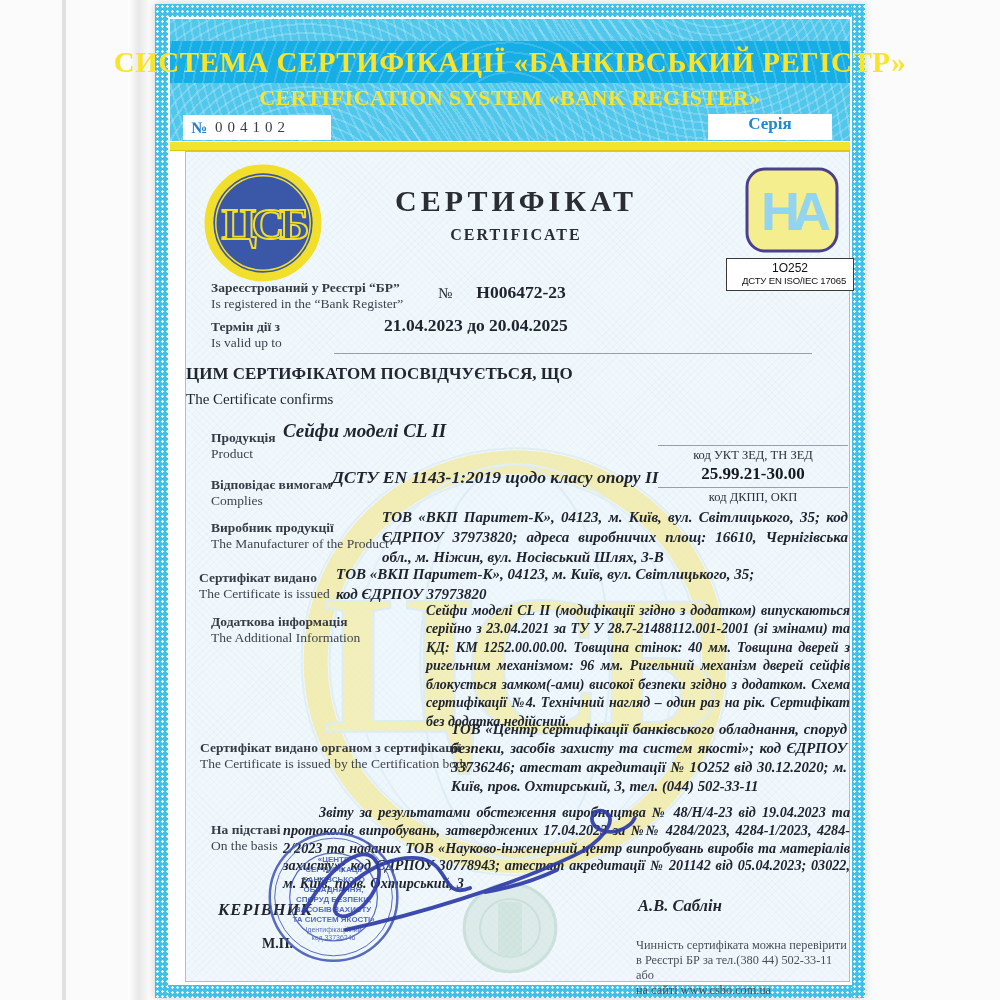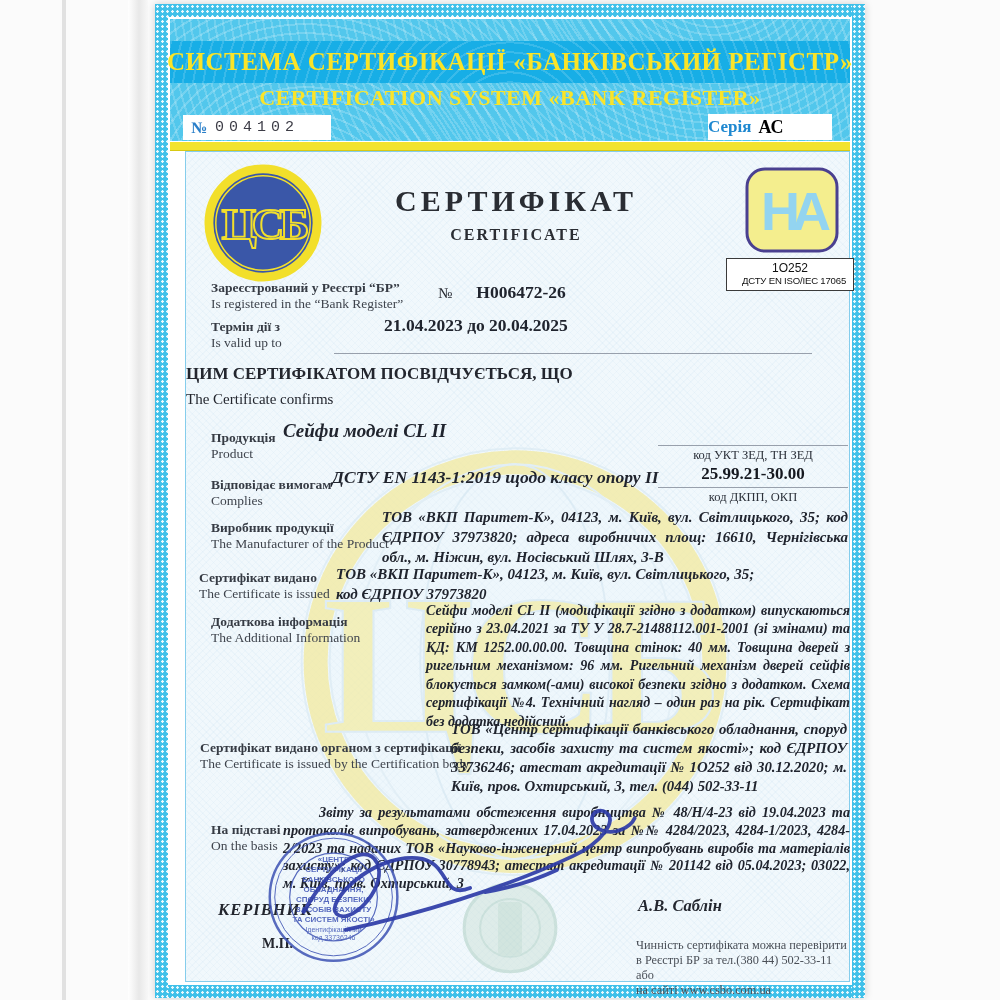--- a/index.html
+++ b/index.html
@@ -19,29 +19,29 @@
   .b-left{left:0;top:0;bottom:0;width:13px;}
   .b-right{right:0;top:0;bottom:0;width:13px;}
   
   .header{position:absolute;left:15px;right:15px;top:15px;height:122px;background:#52c7ec;
      background-image:
        repeating-radial-gradient(circle at 20% 160%,rgba(255,255,255,.20) 0 2px,transparent 2px 9px),
        repeating-radial-gradient(circle at 80% -60%,rgba(255,255,255,.18) 0 2px,transparent 2px 8px);}
   .title-band{position:absolute;left:0;right:0;top:22px;height:42px;background:#17aee6;
      background-image:repeating-radial-gradient(circle at 50% 220%,rgba(255,255,255,.15) 0 2px,transparent 2px 10px);
      display:flex;align-items:center;justify-content:center;
-     color:#fae428;font-weight:bold;font-size:25px;letter-spacing:.5px;white-space:nowrap;}
+     color:#fae428;font-weight:bold;font-size:29px;letter-spacing:.5px;white-space:nowrap;}
   .title-en{position:absolute;left:0;right:0;top:66px;text-align:center;
      color:#fae428;font-weight:bold;font-size:22px;letter-spacing:.5px;}
   .serial-box{position:absolute;left:13px;top:96px;width:148px;height:25px;background:#fff;
      display:flex;align-items:center;padding-left:8px;box-sizing:border-box;}
   .no-sign{color:#2a7fc9;font-size:16px;font-weight:bold;margin-right:8px;}
-  .serial-digits{font-family:Liberation Mono, monospace;font-size:15px;color:#3c3c46;letter-spacing:5px;}
+  .serial-digits{font-family:Liberation Serif, serif;font-size:15px;color:#3c3c46;letter-spacing:5px;}
   .series-box{position:absolute;left:538px;top:95px;width:124px;height:26px;background:#fff;
-     display:flex;align-items:center;justify-content:flex-start;gap:7px;}
+     display:flex;align-items:center;justify-content:space-between;gap:7px;flex-direction:column;}
   .series-label{color:#1e88d0;font-size:17px;font-weight:bold;}
   .series-value{color:#000000;font-size:18px;font-weight:bold;}
   .yellow-band{position:absolute;left:15px;right:15px;top:137px;height:10px;background:#f2e32e;
      border-top:1.5px solid #fff;border-bottom:1px solid #d8c913;box-sizing:border-box;}
   
   .cbody{position:absolute;left:30px;right:15px;top:147px;bottom:16px;
      border:1.5px solid #85cdec;box-sizing:border-box;background:#f1f8fc;
      background-image:
        repeating-linear-gradient(45deg,rgba(125,180,220,.06) 0 1px,transparent 1px 5px),
        repeating-linear-gradient(-45deg,rgba(125,180,220,.06) 0 1px,transparent 1px 5px);}
@@ -134,21 +134,21 @@
         <span class="accred-num">1О252</span>
         <span class="accred-std">ДСТУ EN ISO/IEC 17065</span>
       </div>
 
       <div class="abs lbl" style="left:25px;top:128px;">
         <span class="uk">Зареєстрований у Реєстрі “БР”</span>
         <span class="en">Is registered in the “Bank Register”</span>
       </div>
       <div class="abs" style="left:252px;top:130px;">
         <span class="reg-no">№</span>
-        <span class="val big-val">Н006472-26</span>
+        <span class="val big-val">Н006472-23</span>
       </div>
 
       <div class="abs lbl" style="left:25px;top:167px;">
         <span class="uk">Термін дії з</span>
         <span class="en">Is valid up to</span>
       </div>
       <div class="abs val big-val" style="left:198px;top:163px;">21.04.2023 до 20.04.2025</div>
       <div class="abs rule" style="left:148px;top:201px;width:478px;"></div>
 
       <div class="abs center-line" style="left:0;width:660px;top:212px;font-size:17px;font-weight:bold;">ЦИМ СЕРТИФІКАТОМ ПОСВІДЧУЄТЬСЯ, ЩО</div>

